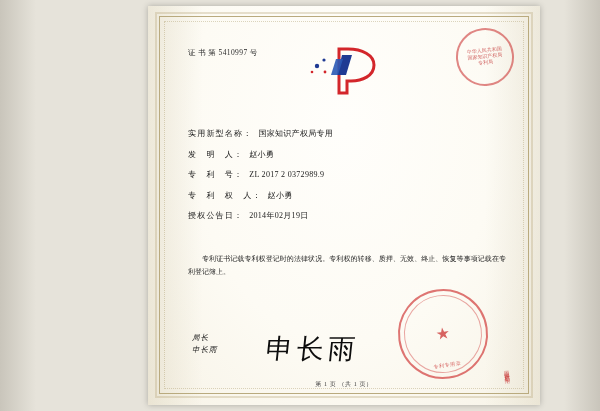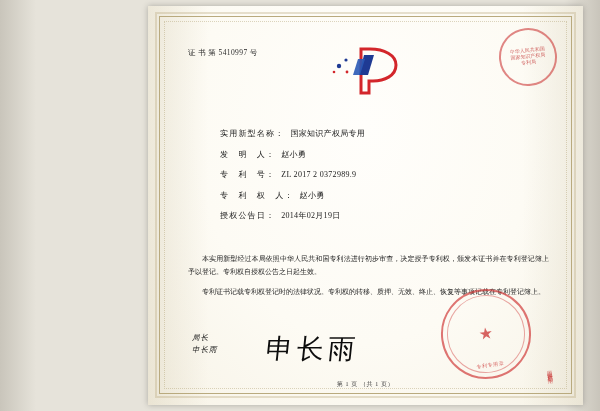--- a/index.html
+++ b/index.html
@@ -35,21 +35,20 @@
   .page {
     position: absolute;
     left: 148px;
     top: 6px;
     width: 392px;
     height: 399px;
     background:
       radial-gradient(ellipse at 50% 30%, #fffefb 0%, #fdfbf4 55%, #f7f3e7 100%);
     box-shadow: 0 0 6px rgba(0,0,0,0.25);
     overflow: hidden;
-    padding-left: 43px;
   }
   
   .page::before {
     content: "";
     position: absolute;
     inset: 0;
     background: linear-gradient(90deg, rgba(200,190,160,0.28) 0%, rgba(255,255,255,0) 14%, rgba(255,255,255,0) 86%, rgba(190,180,150,0.22) 100%);
     pointer-events: none;
   }
   
@@ -141,21 +140,20 @@
     top: 122px;
     right: 34px;
     font-size: 8px;
     color: #1a1a1a;
   }
   .field {
     display: flex;
     align-items: baseline;
     margin-bottom: 9.5px;
     white-space: nowrap;
-    margin-left: 32px;
   }
   .field .lbl {
     letter-spacing: 1.2px;
     margin-right: 6px;
   }
   .field .val {
     letter-spacing: 0.3px;
   }
 
   
@@ -307,21 +305,20 @@
         <span class="lbl">专　利　权　人：</span>
         <span class="val">赵小勇</span>
       </div>
       <div class="field">
         <span class="lbl">授权公告日：</span>
         <span class="val">2014年02月19日</span>
       </div>
     </div>
 
     <div class="body-text">
-      <p>本实用新型经过本局依照中华人民共和国专利法进行初步审查，决定授予专利权，颁发本证书并在专利登记簿上予以登记。专利权自授权公告之日起生效。</p>
       <p>专利证书记载专利权登记时的法律状况。专利权的转移、质押、无效、终止、恢复等事项记载在专利登记簿上。</p>
     </div>
 
     <div class="sig-labels">
       <div>局长</div>
       <div>申长雨</div>
     </div>
 
     <div class="handwriting">申长雨</div>
 

